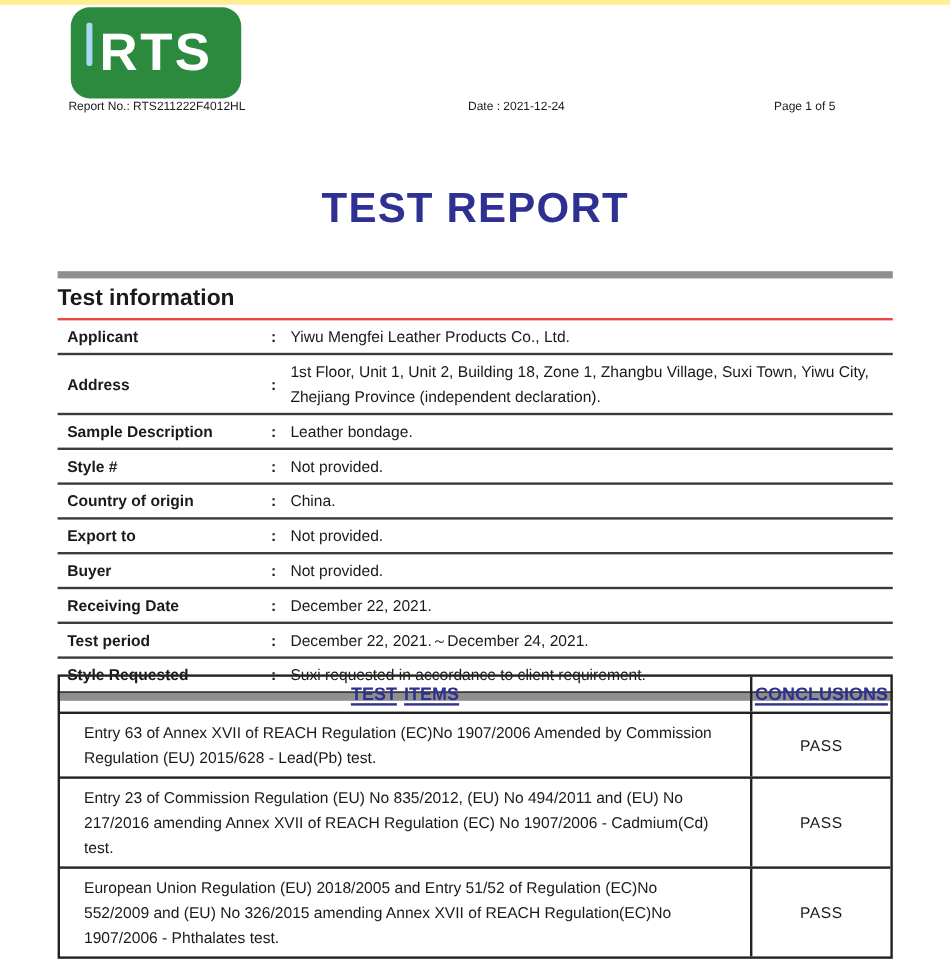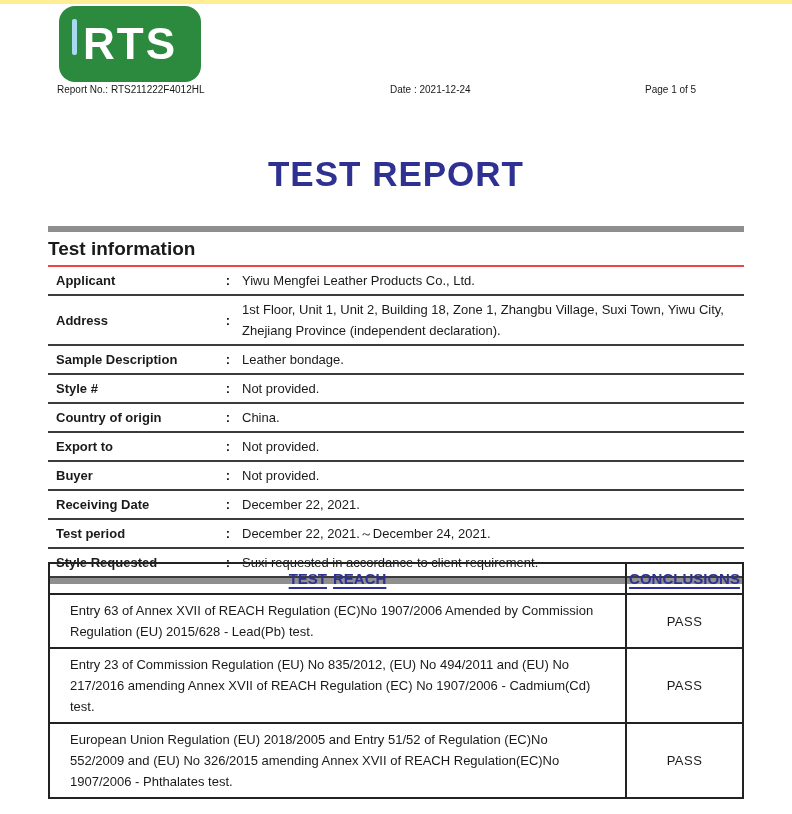--- a/index.html
+++ b/index.html
@@ -172,21 +172,21 @@
       <div class="ti-value">Suxi requested in accordance to client requirement.</div>
     </div>
 
     <div class="gray-bar"></div>
   </div>
 
   <div class="res-table">
     <div class="res-row res-head">
       <div class="res-cell-item">
         <div class="res-head-text">
-          <span>TEST</span><span>REACH</span>
+          <span>TEST</span><span>ITEMS</span>
         </div>
       </div>
       <div class="res-cell-conc">
         <div class="res-head-text"><span>CONCLUSIONS</span></div>
       </div>
     </div>
 
     <div class="res-row res-body">
       <div class="res-cell-item">Entry 63 of Annex XVII of REACH Regulation (EC)No 1907/2006 Amended by Commission Regulation (EU) 2015/628 - Lead(Pb) test.</div>
       <div class="res-cell-conc">

